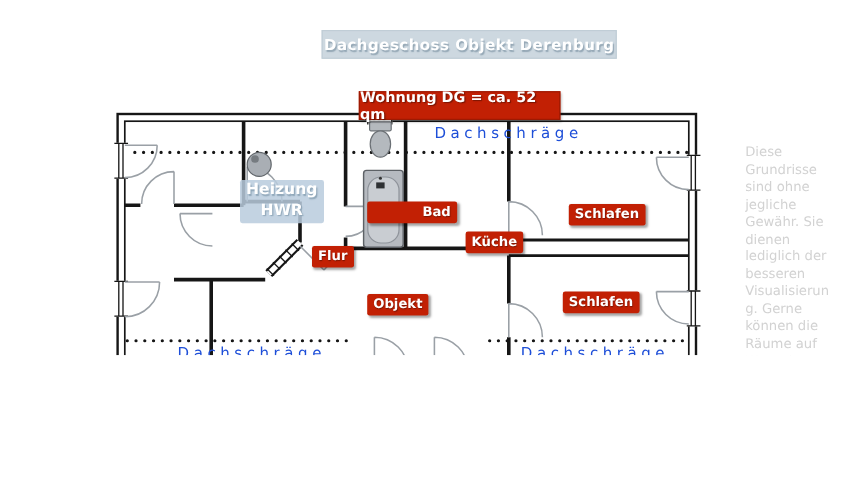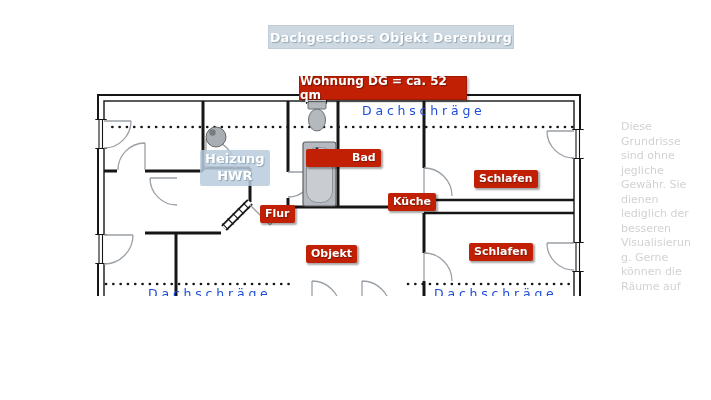--- a/index.html
+++ b/index.html
@@ -124,21 +124,21 @@
       <rect x="303" y="142" width="33" height="64" rx="2.5" fill="#b6bac0" stroke="#5d6166" stroke-width="1.2"></rect>
       <rect x="306.5" y="147.5" width="26" height="55" rx="11" fill="#c9cdd2" stroke="#8e939a" stroke-width="1"></rect>
       <circle cx="317" cy="148.5" r="1.3" fill="#333"></circle>
       <rect x="313.5" y="152" width="7" height="5" fill="#2e3134"></rect>
     </g>
   </svg>
 
   <div class="title-bar">Dachgeschoss Objekt Derenburg</div>
   <div class="subtitle-bar">Wohnung DG = ca. 52 qm</div>
 
-  <div class="rlabel" style="left:306px;top:149px;padding-left:46px;">Bad</div>
+  <div class="rlabel" style="left:306px;top:168px;padding-left:46px;">Bad</div>
   <div class="rlabel" style="left:388px;top:169px;margin-top:24px;">Küche</div>
   <div class="rlabel" style="left:474px;top:170px;">Schlafen</div>
   <div class="rlabel" style="left:469px;top:243px;">Schlafen</div>
   <div class="rlabel" style="left:306px;top:245px;">Objekt</div>
   <div class="rlabel" style="left:260px;top:205px;">Flur</div>
 
   <div class="blabel" style="left:200px;top:150px;">Heizung
 HWR</div>
 
   <div class="plain" style="left:362px;top:103px;">Dachschräge</div>

